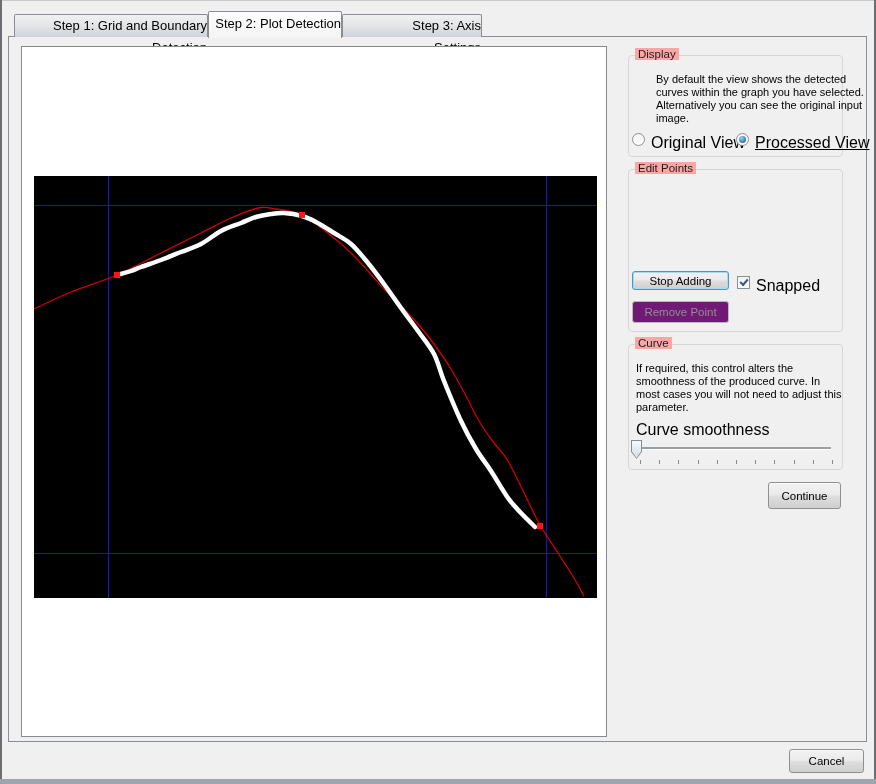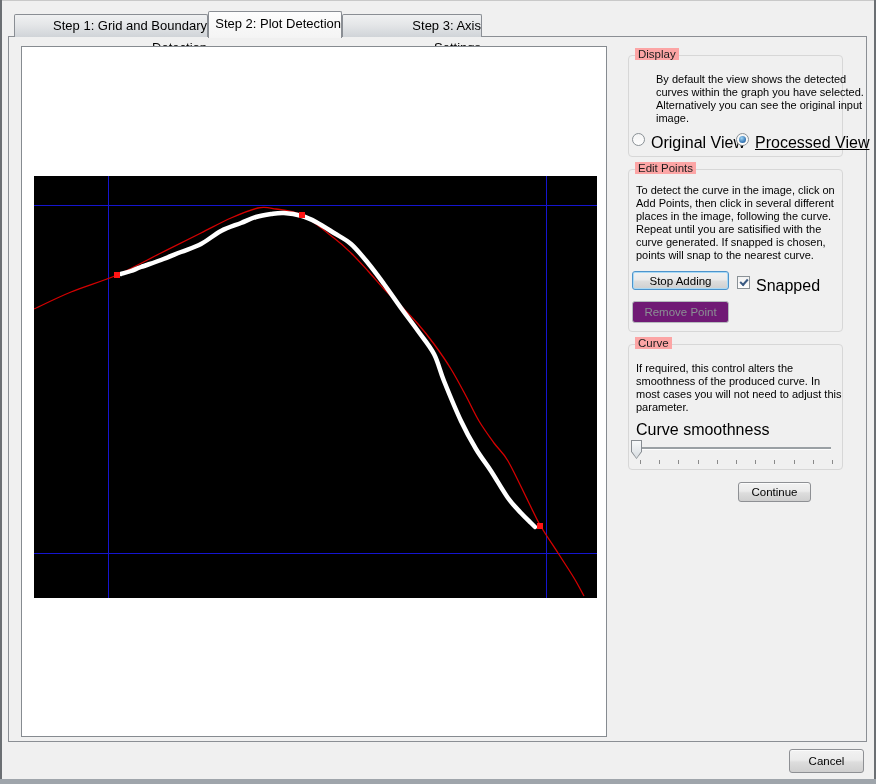--- a/index.html
+++ b/index.html
@@ -92,21 +92,20 @@
   <div class="groupbox" style="left:628px;top:55px;height:102px;"></div>
   <div class="grouptitle" style="left:635px;top:48px;">Display</div>
   <div class="desc" style="left:636px;top:73px;margin-left:20px;">By default the view shows the detected curves within the graph you have selected. Alternatively you can see the original input image.</div>
   <div class="radio" style="left:632px;top:133px;"></div>
   <div class="small-label" style="left:651px;top:134px;">Original View</div>
   <div class="radio checked" style="left:736px;top:133px;"></div>
   <div class="small-label" style="left:755px;top:134px;text-decoration:underline;">Processed View</div>
 
   <div class="groupbox" style="left:628px;top:169px;height:163px;"></div>
   <div class="grouptitle" style="left:635px;top:162px;">Edit Points</div>
-  <div class="desc" style="left:636px;top:184px;">To detect the curve in the image, click on Add Points, then click in several different places in the image, following the curve. Repeat until you are satisified with the curve generated. If snapped is chosen, points will snap to the nearest curve.</div>
   <button class="btn focused" style="left:632px;top:271px;width:97px;height:19px;">Stop Adding</button>
   <div class="checkbox checked" style="left:737px;top:276px;"></div>
   <div class="small-label" style="left:756px;top:277px;">Snapped</div>
   <button class="btn disabled" style="left:632px;top:301px;width:97px;height:22px;">Remove Point</button>
 
   <div class="groupbox" style="left:628px;top:344px;height:126px;"></div>
   <div class="grouptitle" style="left:635px;top:337px;">Curve</div>
   <div class="desc" style="left:636px;top:362px;">If required, this control alters the smoothness of the produced curve. In most cases you will not need to adjust this parameter.</div>
   <div class="small-label" style="left:636px;top:421px;">Curve smoothness</div>
   <div class="slider-track"></div>
@@ -120,20 +119,20 @@
       <div class="tick" style="left: 58px;"></div>
       <div class="tick" style="left: 77px;"></div>
       <div class="tick" style="left: 96px;"></div>
       <div class="tick" style="left: 115px;"></div>
       <div class="tick" style="left: 134px;"></div>
       <div class="tick" style="left: 154px;"></div>
       <div class="tick" style="left: 173px;"></div>
       <div class="tick" style="left: 192px;"></div>
     </div>
 
-  <button class="btn" style="left:738px;top:482px;width:73px;height:20px;">Continue</button>
+  <button class="btn" style="left:768px;top:482px;width:73px;height:27px;">Continue</button>
 
   <button class="btn" style="left:789px;top:749px;width:75px;height:24px;">Cancel</button>
 
   <div class="frame-left"></div>
   <div class="frame-right"></div>
   <div class="frame-bottom"></div>
 </div>
 
 </body></html>

